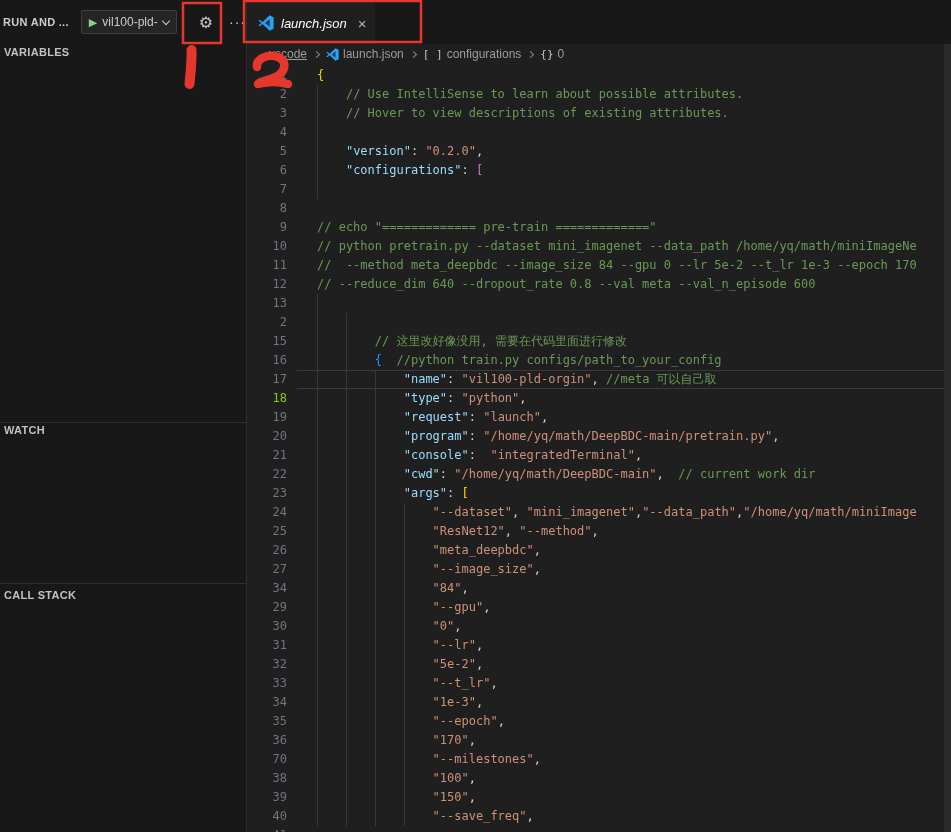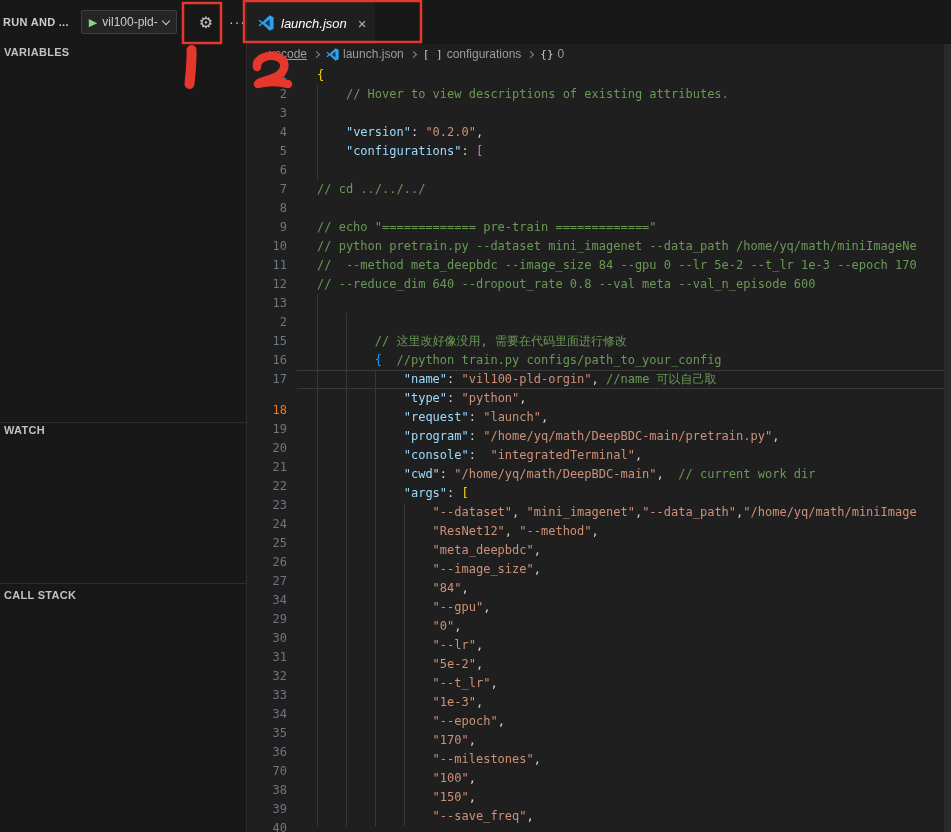--- a/index.html
+++ b/index.html
@@ -43,21 +43,21 @@
   .crumb:first-child .txt { text-decoration:underline; }
   .crumb-sep { display:inline-block; width:5px; height:5px; border-right:1px solid #8a8a8a;
     border-bottom:1px solid #8a8a8a; transform:rotate(-45deg); margin:0 7px 0 7px; }
   .sym-ic { color:#c5c5c5; font-size:11px; font-family:"DejaVu Sans Mono",monospace; }
 
   
   #code-wrap { position:absolute; left:0; top:64px; width:704px; height:768px; overflow:hidden; }
   #gutter { position:absolute; left:0; top:2px; width:50px; cursor:pointer; }
   .ln { height:19px; line-height:19px; text-align:right; padding-right:10px;
     color:#6e7681; font-family:"DejaVu Sans Mono",monospace; font-size:12px; }
-  .ln.active { color:#f97316;margin-top:12px; }
+  .ln.active { color:#84cc16; }
   #code-lines { position:absolute; left:50px; top:2px; width:654px; }
   .line { position:relative; height:19px; line-height:19px; padding-left:20px;
     white-space:pre; font-family:"DejaVu Sans Mono",monospace; font-size:12px;
     color:#d4d4d4; cursor:text; }
   .line.cur { box-shadow: inset 0 1px 0 #3a3a3a, inset 0 -1px 0 #3a3a3a; }
   .guide { position:absolute; top:0; bottom:0; width:1px; background:#383838; }
   .c  { color:#6a9955; }
   .lk { color:#6a9955; text-decoration:underline; cursor:pointer; }
   .k  { color:#9cdcfe; }
   .s  { color:#ce9178; }
@@ -170,36 +170,36 @@
           <div class="ln">35</div>
           <div class="ln">36</div>
           <div class="ln">70</div>
           <div class="ln">38</div>
           <div class="ln">39</div>
           <div class="ln">40</div>
           <div class="ln">41</div>
         </div>
       <div id="code-lines">
           <div class="line"><span><span class="b1">{</span></span></div>
+          <div class="line"><i class="guide" style="left: 20px;"></i><span>    <span class="c">// Use IntelliSense to learn about possible attributes.</span></span></div>
           <div class="line"><i class="guide" style="left: 20px;"></i><span>    <span class="c">// Hover to view descriptions of existing attributes.</span></span></div>
           <div class="line"><i class="guide" style="left: 20px;"></i></div>
           <div class="line"><i class="guide" style="left: 20px;"></i><span>    <span class="k">"version"</span><span class="p">: </span><span class="s">"0.2.0"</span><span class="p">,</span></span></div>
           <div class="line"><i class="guide" style="left: 20px;"></i><span>    <span class="k">"configurations"</span><span class="p">: </span><span class="b2">[</span></span></div>
           <div class="line"><i class="guide" style="left: 20px;"></i><span></span></div>
-          <div class="line"><span><span class="c">// cd ../../../</span></span></div>
           <div class="line"><span></span></div>
           <div class="line"><span><span class="c">// echo "============= pre-train ============="</span></span></div>
           <div class="line"><span><span class="c">// python pretrain.py --dataset mini_imagenet --data_path /home/yq/math/miniImageNe</span></span></div>
           <div class="line"><span><span class="c">//  --method meta_deepbdc --image_size 84 --gpu 0 --lr 5e-2 --t_lr 1e-3 --epoch 170</span></span></div>
           <div class="line"><span><span class="c">// --reduce_dim 640 --dropout_rate 0.8 --val meta --val_n_episode 600</span></span></div>
           <div class="line"><i class="guide" style="left: 20px;"></i><span></span></div>
           <div class="line"><i class="guide" style="left: 20px;"></i><i class="guide" style="left: 48.9px;"></i></div>
           <div class="line"><i class="guide" style="left: 20px;"></i><i class="guide" style="left: 48.9px;"></i><span>        <span class="c">// 这里改好像没用, 需要在代码里面进行修改</span></span></div>
           <div class="line"><i class="guide" style="left: 20px;"></i><i class="guide" style="left: 48.9px;"></i><span>        <span class="b3">{</span><span class="c">  //python train.py configs/path_to_your_config</span></span></div>
-          <div class="line cur"><i class="guide" style="left: 20px;"></i><i class="guide" style="left: 48.9px;"></i><i class="guide" style="left: 77.8px;"></i><span>            <span class="k">"name"</span><span class="p">: </span><span class="s">"vil100-pld-orgin"</span><span class="p">, </span><span class="c">//name 可以自己取</span></span></div>
+          <div class="line cur"><i class="guide" style="left: 20px;"></i><i class="guide" style="left: 48.9px;"></i><i class="guide" style="left: 77.8px;"></i><span>            <span class="k">"name"</span><span class="p">: </span><span class="s">"vil100-pld-orgin"</span><span class="p">, </span><span class="c">//meta 可以自己取</span></span></div>
           <div class="line"><i class="guide" style="left: 20px;"></i><i class="guide" style="left: 48.9px;"></i><i class="guide" style="left: 77.8px;"></i><span>            <span class="k">"type"</span><span class="p">: </span><span class="s">"python"</span><span class="p">,</span></span></div>
           <div class="line"><i class="guide" style="left: 20px;"></i><i class="guide" style="left: 48.9px;"></i><i class="guide" style="left: 77.8px;"></i><span>            <span class="k">"request"</span><span class="p">: </span><span class="s">"launch"</span><span class="p">,</span></span></div>
           <div class="line"><i class="guide" style="left: 20px;"></i><i class="guide" style="left: 48.9px;"></i><i class="guide" style="left: 77.8px;"></i><span>            <span class="k">"program"</span><span class="p">: </span><span class="s">"/home/yq/math/DeepBDC-main/pretrain.py"</span><span class="p">,</span></span></div>
           <div class="line"><i class="guide" style="left: 20px;"></i><i class="guide" style="left: 48.9px;"></i><i class="guide" style="left: 77.8px;"></i><span>            <span class="k">"console"</span><span class="p">:  </span><span class="s">"integratedTerminal"</span><span class="p">,</span></span></div>
           <div class="line"><i class="guide" style="left: 20px;"></i><i class="guide" style="left: 48.9px;"></i><i class="guide" style="left: 77.8px;"></i><span>            <span class="k">"cwd"</span><span class="p">: </span><span class="s">"/home/yq/math/DeepBDC-main"</span><span class="p">,  </span><span class="c">// current work dir</span></span></div>
           <div class="line"><i class="guide" style="left: 20px;"></i><i class="guide" style="left: 48.9px;"></i><i class="guide" style="left: 77.8px;"></i><span>            <span class="k">"args"</span><span class="p">: </span><span class="b1">[</span></span></div>
           <div class="line"><i class="guide" style="left: 20px;"></i><i class="guide" style="left: 48.9px;"></i><i class="guide" style="left: 77.8px;"></i><i class="guide" style="left: 106.7px;"></i><span>                <span class="s">"--dataset"</span><span class="p">, </span><span class="s">"mini_imagenet"</span><span class="p">,</span><span class="s">"--data_path"</span><span class="p">,</span><span class="s">"/home/yq/math/miniImage</span></span></div>
           <div class="line"><i class="guide" style="left: 20px;"></i><i class="guide" style="left: 48.9px;"></i><i class="guide" style="left: 77.8px;"></i><i class="guide" style="left: 106.7px;"></i><span>                <span class="s">"ResNet12"</span><span class="p">, </span><span class="s">"--method"</span><span class="p">,</span></span></div>
           <div class="line"><i class="guide" style="left: 20px;"></i><i class="guide" style="left: 48.9px;"></i><i class="guide" style="left: 77.8px;"></i><i class="guide" style="left: 106.7px;"></i><span>                <span class="s">"meta_deepbdc"</span><span class="p">,</span></span></div>
           <div class="line"><i class="guide" style="left: 20px;"></i><i class="guide" style="left: 48.9px;"></i><i class="guide" style="left: 77.8px;"></i><i class="guide" style="left: 106.7px;"></i><span>                <span class="s">"--image_size"</span><span class="p">,</span></span></div>

